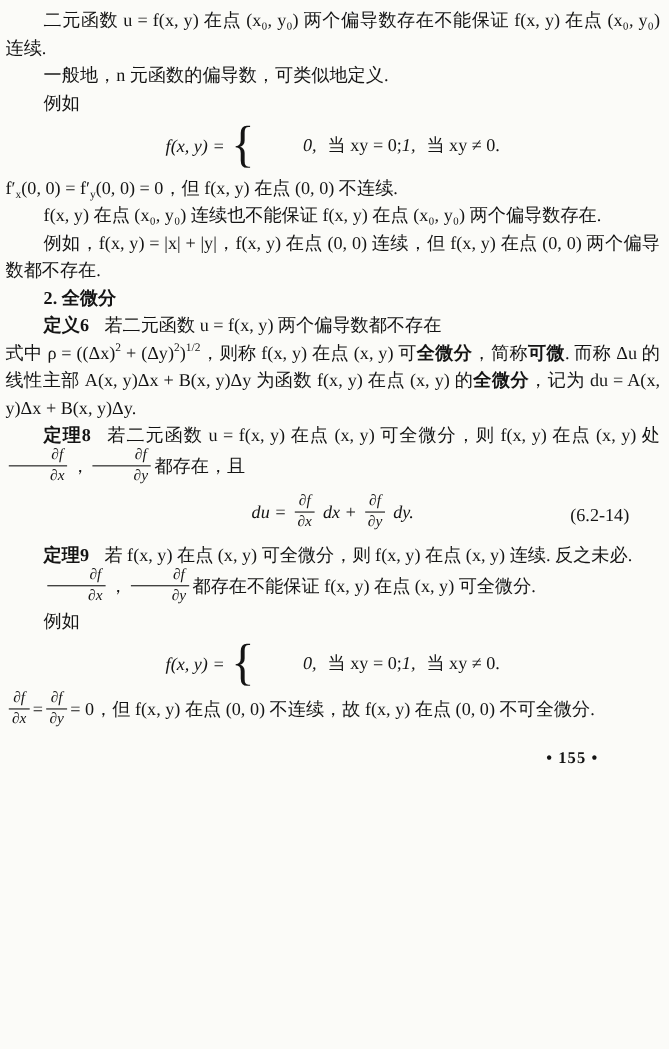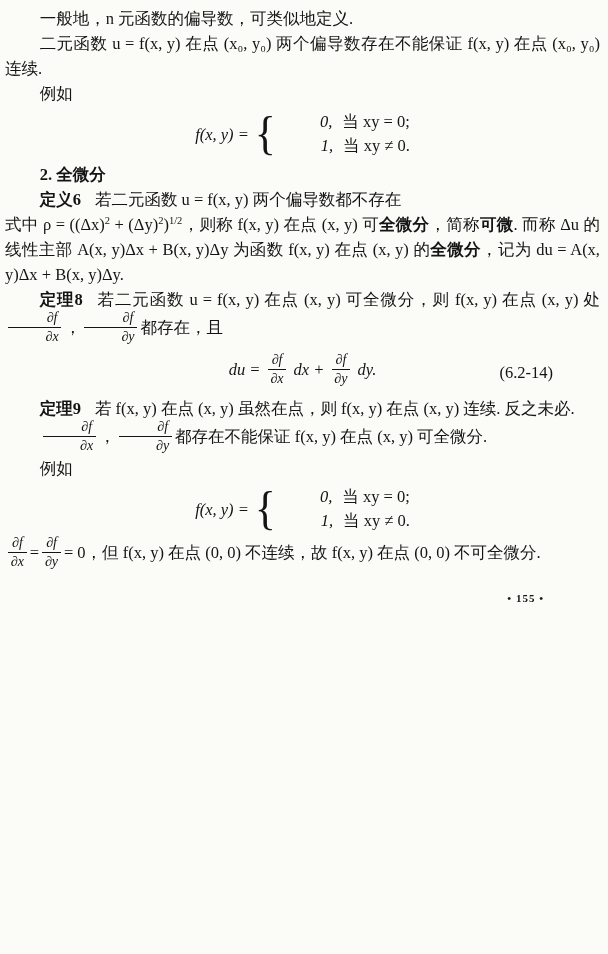--- a/index.html
+++ b/index.html
@@ -38,21 +38,21 @@
   .brace {
     font-size: 44px;
     font-weight: 400;
     line-height: 1;
     margin-right: 3px;
     transform: scaleY(1.05);
     display: inline-block;
   }
   .case-rows {
     display: inline-flex;
-    flex-direction: column;
+    flex-direction: row;
     line-height: 24px;
     margin-left: 41px;
   }
   .case-row .case-val { font-style: italic; margin-right: 10px; }
 
   .frac {
     display: inline-flex;
     flex-direction: column;
     vertical-align: middle;
     text-align: center;
@@ -67,58 +67,61 @@
   .frac .den { padding-top: 1px; }
 
   .eq-wrap {
     position: relative;
     text-align: center;
     margin: 7px 0;
   }
   .eq-body { font-style: italic; }
   .eqnum {
     position: absolute;
-    right: 47px;
+    right: 28px;
     top: 50%;
     transform: translateY(-50%);
     font-style: normal;
   }
   .footer {
     text-align: right;
     padding-right: 56px;
     margin-top: 14px;
-    font-size: 11px;
+    font-size: 15px;
     font-weight: 700;
     letter-spacing: 1px;
   }
 </style>
 </head>
 <body>
 
 <div class="page">
 
+  <p class="para indent">二元函数 u = f(x, y) 在点 (x₀, y₀) 两个偏导数存在不能保证 f(x, y) 在点 (x₀, y₀) 连续.</p>
+
   <p class="para indent">一般地，n 元函数的偏导数，可类似地定义.</p>
-
-  <p class="para indent">二元函数 u = f(x, y) 在点 (x₀, y₀) 两个偏导数存在不能保证 f(x, y) 在点 (x₀, y₀) 连续.</p>
 
   <p class="para indent">例如</p>
 
   <div class="display">
     <span class="cases-wrap">
       <span class="cases-lhs">f(x, y) =</span>
       <span class="brace">{</span>
       <span class="case-rows">
         <span class="case-row"><span class="case-val">0,</span><span class="case-cond">当 xy = 0;</span></span>
         <span class="case-row"><span class="case-val">1,</span><span class="case-cond">当 xy ≠ 0.</span></span>
       </span>
     </span>
   </div>
 
+  <p class="para"><span>f′</span><sub>x</sub><span>(0, 0) = f′</span><sub>y</sub><span>(0, 0) = 0，但 f(x, y) 在点 (0, 0) 不连续.</span></p>
 
+  <p class="para indent">f(x, y) 在点 (x₀, y₀) 连续也不能保证 f(x, y) 在点 (x₀, y₀) 两个偏导数存在.</p>
 
+  <p class="para indent">例如，f(x, y) = |x| + |y|，f(x, y) 在点 (0, 0) 连续，但 f(x, y) 在点 (0, 0) 两个偏导数都不存在.</p>
 
   <p class="para indent heading">2. 全微分</p>
 
   <p class="para indent"><span class="lead">定义6</span><span>若二元函数 u = f(x, y) 两个偏导数都不存在</span></p>
 
 
   <p class="para"><span>式中 ρ = ((Δx)</span><sup>2</sup><span> + (Δy)</span><sup>2</sup><span>)</span><sup>1/2</sup><span>，则称 f(x, y) 在点 (x, y) 可</span><span class="bold">全微分</span><span>，简称</span><span class="bold">可微</span><span>. 而称 Δu 的线性主部 A(x, y)Δx + B(x, y)Δy 为函数 f(x, y) 在点 (x, y) 的</span><span class="bold">全微分</span><span>，记为 du = A(x, y)Δx + B(x, y)Δy.</span></p>
 
 
   <p class="para indent"><span class="lead">定理8</span><span>若二元函数 u = f(x, y) 在点 (x, y) 可全微分，则 f(x, y) 在点 (x, y) 处</span><span class="frac">
@@ -133,21 +136,21 @@
     <span class="eq-body"><span>du =</span> <span class="frac">
           <span class="num">∂f</span>
           <span class="den">∂x</span>
         </span> <span>dx +</span> <span class="frac">
           <span class="num">∂f</span>
           <span class="den">∂y</span>
         </span> <span>dy.</span></span>
     <span class="eqnum">(6.2-14)</span>
   </div>
 
-  <p class="para indent"><span class="lead">定理9</span><span>若 f(x, y) 在点 (x, y) 虽然在点，则 f(x, y) 在点 (x, y) 连续. 反之未必.</span></p>
+  <p class="para indent"><span class="lead">定理9</span><span>若 f(x, y) 在点 (x, y) 可全微分，则 f(x, y) 在点 (x, y) 连续. 反之未必.</span></p>
 
 
   <p class="para indent"><span class="frac">
         <span class="num">∂f</span>
         <span class="den">∂x</span>
       </span><span>，</span><span class="frac">
         <span class="num">∂f</span>
         <span class="den">∂y</span>
       </span><span>都存在不能保证 f(x, y) 在点 (x, y) 可全微分.</span></p>
 

